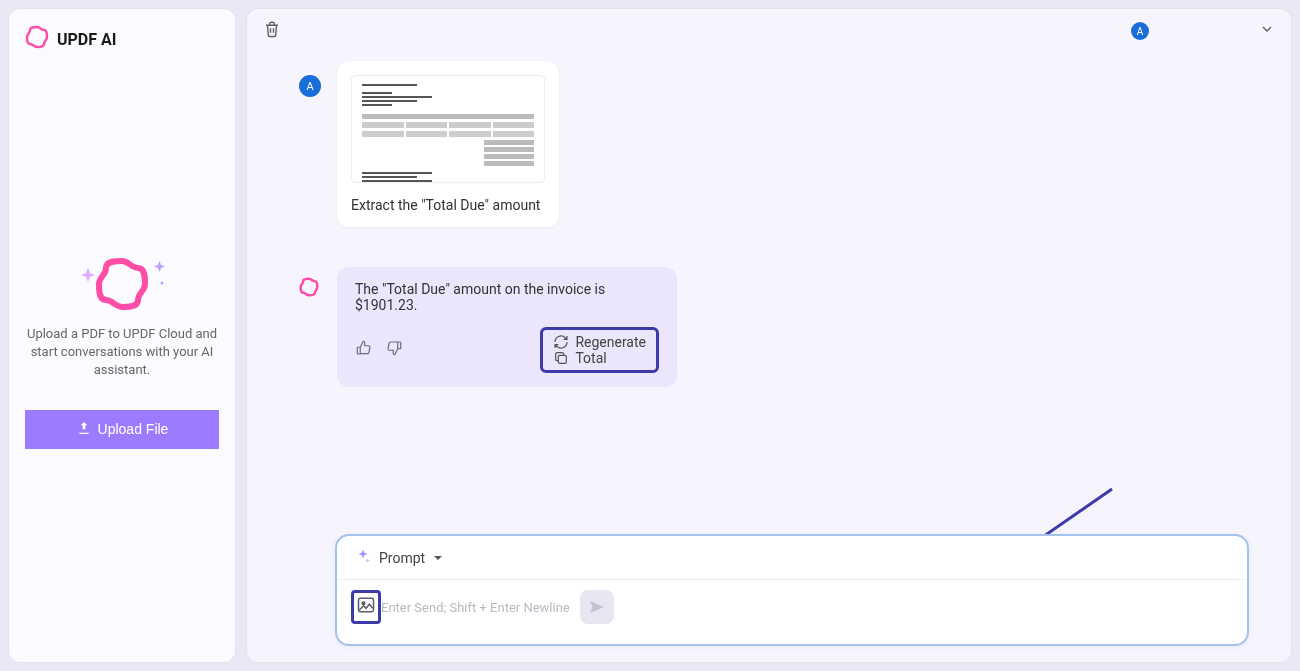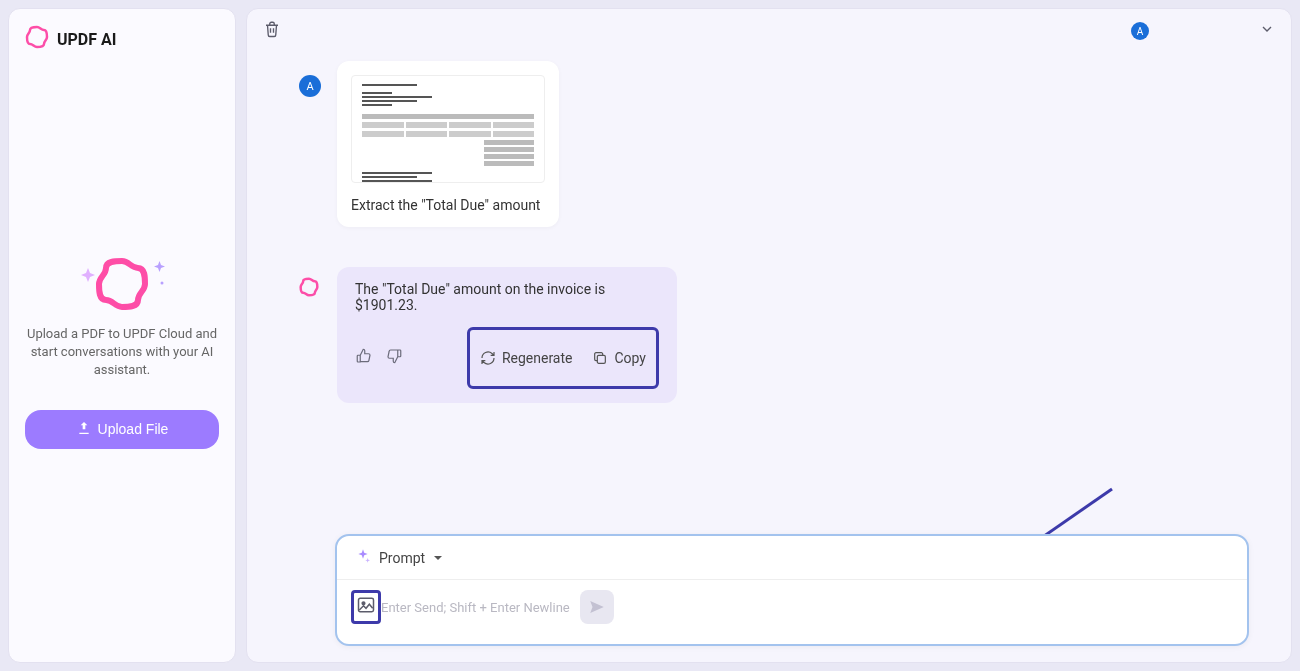--- a/index.html
+++ b/index.html
@@ -59,21 +59,21 @@
     font-size: 13px;
     color: #666;
     margin-top: 12px;
     line-height: 1.4;
   }
   .upload-btn {
     margin-top: 30px;
     background: #9c7bff;
     color: #fff;
     border: none;
-    border-radius: 16px;
+    border-radius: 0;
     padding: 10px 0;
     font-size: 14px;
     cursor: pointer;
     display: flex;
     align-items: center;
     justify-content: center;
     gap: 6px;
   }
 
   
@@ -189,25 +189,25 @@
   }
   .ai-actions {
     display: flex;
     align-items: center;
     gap: 14px;
     margin-top: 14px;
   }
   .ai-actions-left { display:flex; gap:12px; flex:1;}
   .ai-actions-right {
     display: flex;
-    gap: 20px;
     border: 3px solid #3d3aaa;
     border-radius: 6px;
-    padding: 20px 10px;
+    padding: 4px 10px;
     margin-left:auto;
+    flex-direction:column;
   }
   .action-item {
     display: flex;
     align-items: center;
     gap: 6px;
     font-size: 14px;
     color: #444;
     cursor: pointer;
   }
 
@@ -435,21 +435,21 @@
               <svg class="i16" viewBox="0 0 24 24" fill="none" stroke="#555" stroke-width="1.8">
                   <path d="M3 12a9 9 0 0115-6.7L21 8M21 3v5h-5M21 12a9 9 0 01-15 6.7L3 16M3 21v-5h5"></path>
                 </svg>
               <span>Regenerate</span>
             </div>
             <div class="action-item">
               <svg class="i16" viewBox="0 0 24 24" fill="none" stroke="#555" stroke-width="1.8">
                   <rect x="8" y="8" width="12" height="12" rx="2"></rect>
                   <path d="M16 8V6a2 2 0 00-2-2H6a2 2 0 00-2 2v8a2 2 0 002 2h2"></path>
                 </svg>
-              <span>Copy</span>
+              <span>Total</span>
             </div>
           </div>
         </div>
       </div>
     </div>
 
   </div>
 
   <svg class="arrow-svg" viewBox="0 0 230 160">
     <defs>

